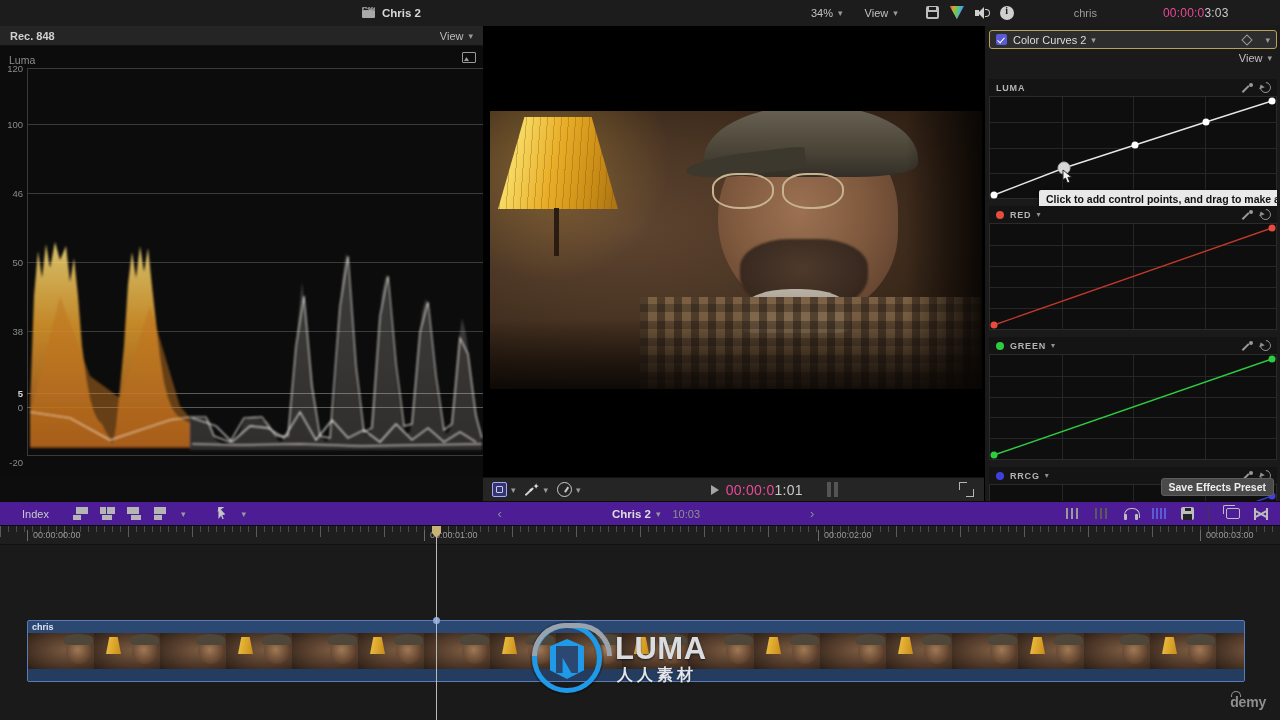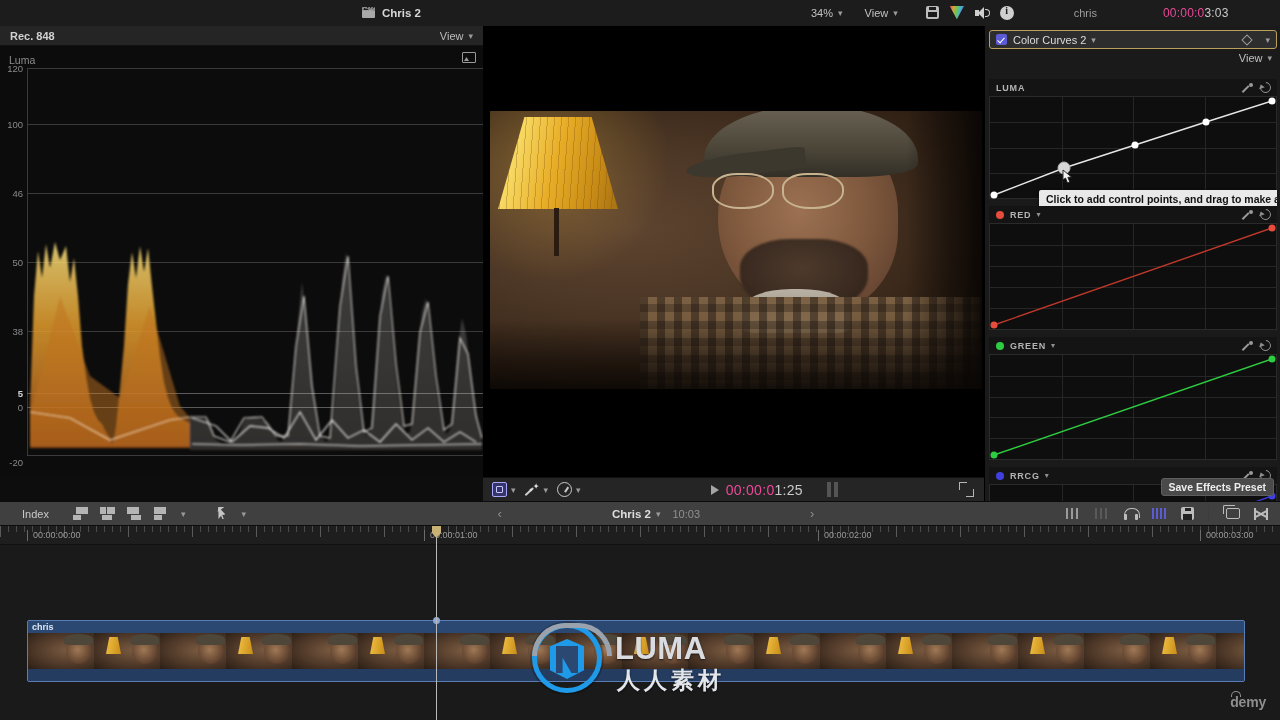--- a/index.html
+++ b/index.html
@@ -225,21 +225,21 @@
   .cursor-hand { position:absolute; width:14px; height:16px; }
   .save-preset {
     position:absolute; right:6px; bottom:5px; background:#4a4a4a;
     border:1px solid #5e5e5e; border-radius:3px; color:#ededed;
     font-size:10.5px; padding:2px 7px; font-weight:600;
   }
 
   
   .tl-toolbar {
     position:absolute; left:0; top:501px; width:1280px; height:25px;
-    background:#404040; border-top:1px solid #0c0c0c; border-bottom:1px solid #0c0c0c;
+    background:#4c1d95; border-top:1px solid #0c0c0c; border-bottom:1px solid #0c0c0c;
     display:flex; align-items:center;
   }
   .index-btn { font-size:11px; color:#c9c9c9; margin-left:22px; margin-right:24px; }
   .tlb-icons { display:flex; align-items:center; gap:12px; }
   .clipicon { width:15px; height:13px; position:relative; }
   .clipicon i { position:absolute; background:#b5b5b5; display:block; }
   .arrow-ic { width:11px; height:13px; position:relative; }
   .arrow-ic:after { content:""; position:absolute; left:0; top:0; width:0; height:0;
      border-left:6px solid #c4c4c4; border-bottom:5px solid transparent; border-right:4px solid transparent;
      border-top:0; transform:skewX(-8deg); }
@@ -311,21 +311,21 @@
   .wm-ring { position:absolute; left:12px; top:8px; width:70px; height:70px; border-radius:50%;
      border:5px solid #1f9ae8; box-shadow:0 0 0 2px rgba(0,0,0,.22); }
   .wm-ring:after { content:""; position:absolute; left:-5px; top:-5px; width:70px; height:28px;
      border:5px solid #9aa3ad; border-bottom:none; border-radius:40px 40px 0 0; }
   .wm-glyph { position:absolute; left:30px; top:24px; width:34px; height:40px;
      background:#1f9ae8; clip-path: polygon(50% 0, 100% 18%, 100% 78%, 50% 100%, 0 78%, 0 18%); }
   .wm-glyph:after { content:""; position:absolute; left:6px; top:7px; right:6px; bottom:6px;
      background:#2b4872; clip-path: polygon(0 0, 30% 0, 30% 100%, 0 100%, 0 0, 70% 0, 100% 0, 100% 100%, 70% 100%); }
   .wm-text { position:absolute; left:95px; top:16px; font-size:31px; font-weight:800; color:#d9dde2;
      letter-spacing:.5px; font-family:"Liberation Sans",sans-serif; text-shadow:0 1px 2px rgba(0,0,0,.6); }
-  .wm-cn { position:absolute; left:97px; top:50px; font-size:23px; font-weight:700; color:#e3e7ec;
+  .wm-cn { position:absolute; left:97px; top:50px; font-size:16px; font-weight:700; color:#e3e7ec;
      letter-spacing:4px; font-family:"DejaVu Sans",sans-serif; text-shadow:0 1px 2px rgba(0,0,0,.6);}
   .udemy-wm { position:absolute; right:14px; bottom:10px; font-size:14px; color:#8e8e8e;
      font-weight:600; letter-spacing:-.2px; }
   .udemy-wm:before { content:""; position:absolute; left:1px; top:-3px; width:8px; height:5px;
      border:1.6px solid #8e8e8e; border-bottom:none; border-radius:5px 5px 0 0; }
 </style>
 </head>
 <body>
 
 <div id="app">
@@ -461,21 +461,21 @@
         </span>
         <span class="mini-chev">▾</span>
       </span>
       <span class="tool-btn">
         <span class="gauge"></span>
         <span class="mini-chev">▾</span>
       </span>
     </div>
     <div class="vt-center">
       <span class="play-tri"></span>
-      <span class="vt-tc"><span class="tc-dim">00:00:0</span><span class="tc-hi">1:25</span></span>
+      <span class="vt-tc"><span class="tc-dim">00:00:0</span><span class="tc-hi">1:01</span></span>
       <span class="pause-bars">
           <span></span>
           <span></span>
         </span>
     </div>
     <span class="expand-ic"></span>
   </div>
 
   <div class="inspector">
 

